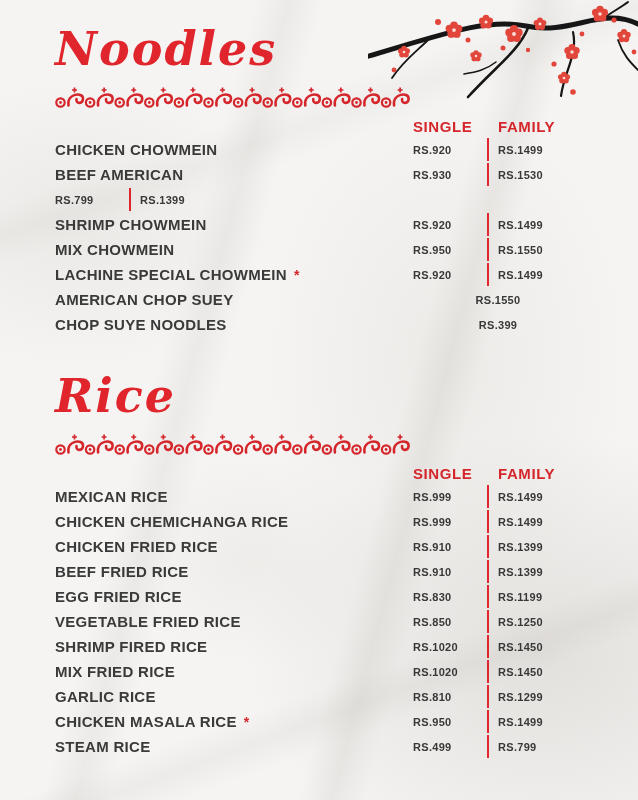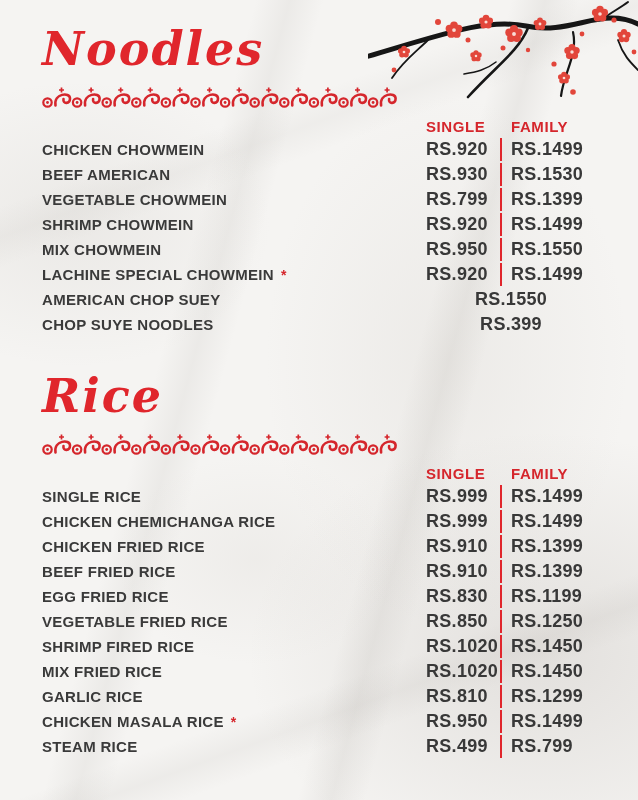--- a/index.html
+++ b/index.html
@@ -15,21 +15,21 @@
       radial-gradient(ellipse 300px 220px at 12% 28%, rgba(172,166,158,0.14), transparent 65%),
       radial-gradient(ellipse 260px 380px at 70% 45%, rgba(176,169,160,0.13), transparent 70%),
       radial-gradient(ellipse 200px 150px at 40% 70%, rgba(176,169,160,0.10), transparent 70%),
       linear-gradient(105deg, transparent 30%, rgba(150,145,138,0.10) 34%, transparent 38%, transparent 60%, rgba(150,145,138,0.12) 64%, transparent 68%),
       linear-gradient(160deg, transparent 20%, rgba(150,145,138,0.07) 23%, transparent 26%, transparent 78%, rgba(150,145,138,0.09) 81%, transparent 84%),
       #f5f4f2;
   }
 
   .blossom { position:absolute; top:0; right:0; pointer-events:none; }
 
-  .content { position:relative; padding:0 42px; }
+  .content { position:relative; padding:0 55px; }
 
   .script-title {
     font-family:"DejaVu Serif", serif;
     font-style:italic; font-weight:bold;
     color:#e0262c;
     font-size:46px; line-height:58px;
     letter-spacing:2px;
   }
   .section-noodles .script-title { margin-top:20px; }
   .section-rice .script-title { margin-top:30px; }
@@ -47,21 +47,21 @@
   .col-label.hl-single { width:76px; }
   .col-label.hl-family { width:94px; padding-left:9px; }
 
   .rows { margin-top:2px; }
   .row { display:flex; align-items:center; height:25px; }
   .item-name {
     flex:1; font-weight:bold; font-size:15px; color:#3a3a3a; letter-spacing:0.3px;
     white-space:nowrap;
   }
   .star { display:none; color:#d5262c; font-weight:bold; font-size:14px; margin-left:7px; }
-  .price { font-weight:bold; font-size:18px; color:#383838; letter-spacing:0.3px; }
+  .price { font-weight:bold; font-size:11px; color:#383838; letter-spacing:0.3px; }
   .price.single { width:74px; }
   .vdiv { width:2px; height:23px; background:#e0262c; }
   .price.family { width:94px; padding-left:9px; }
   .price.single.combined { width:170px; text-align:center; }
 </style>
 </head>
 <body>
 
 <div class="page">
 
@@ -152,21 +152,20 @@
   </div>
 
   <div class="row">
     <span class="item-name"><span>BEEF AMERICAN</span></span>
     <span class="price single">RS.930</span>
     <span class="vdiv"></span>
     <span class="price family">RS.1530</span>
   </div>
 
   <div class="row">
-    <span class="item-name"><span>VEGETABLE CHOWMEIN</span></span>
     <span class="price single">RS.799</span>
     <span class="vdiv"></span>
     <span class="price family">RS.1399</span>
   </div>
 
   <div class="row">
     <span class="item-name"><span>SHRIMP CHOWMEIN</span></span>
     <span class="price single">RS.920</span>
     <span class="vdiv"></span>
     <span class="price family">RS.1499</span>
@@ -220,21 +219,21 @@
       </svg>
 
       <div class="cols-header">
         <span class="spacer"></span>
         <span class="col-label hl-single">SINGLE</span>
         <span class="col-label hl-family">FAMILY</span>
       </div>
 
       <div class="rows">
   <div class="row">
-    <span class="item-name"><span>SINGLE RICE</span></span>
+    <span class="item-name"><span>MEXICAN RICE</span></span>
     <span class="price single">RS.999</span>
     <span class="vdiv"></span>
     <span class="price family">RS.1499</span>
   </div>
 
   <div class="row">
     <span class="item-name"><span>CHICKEN CHEMICHANGA RICE</span></span>
     <span class="price single">RS.999</span>
     <span class="vdiv"></span>
     <span class="price family">RS.1499</span>

